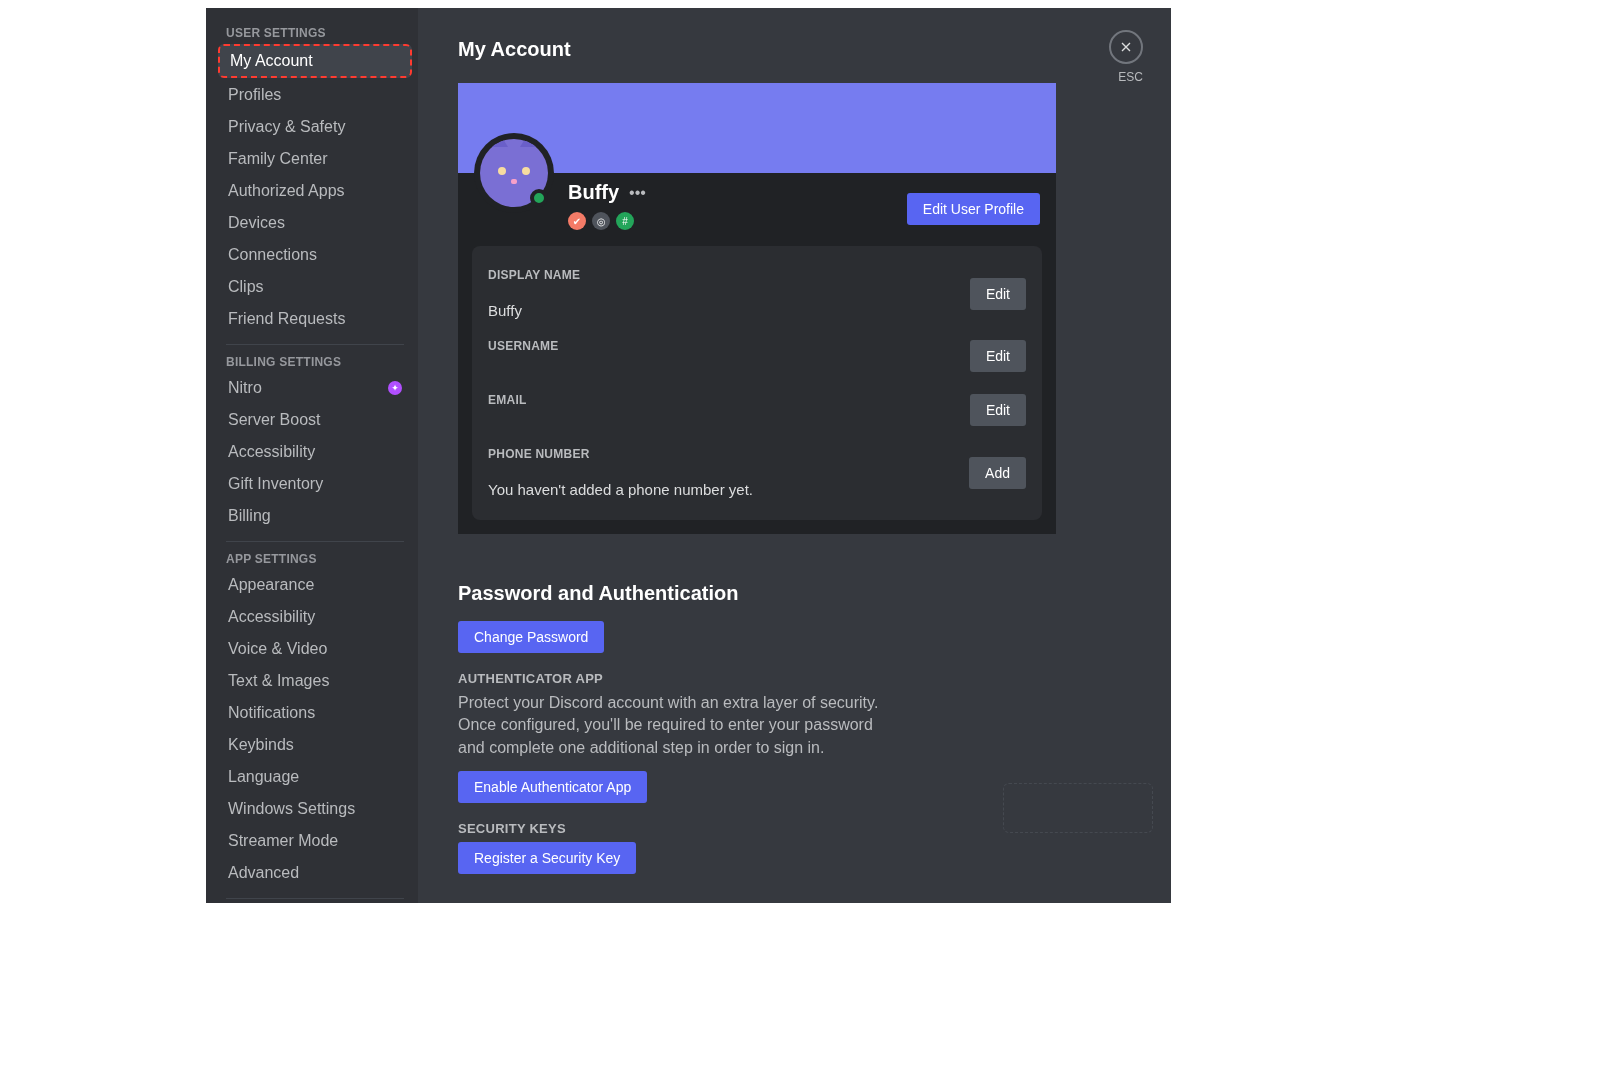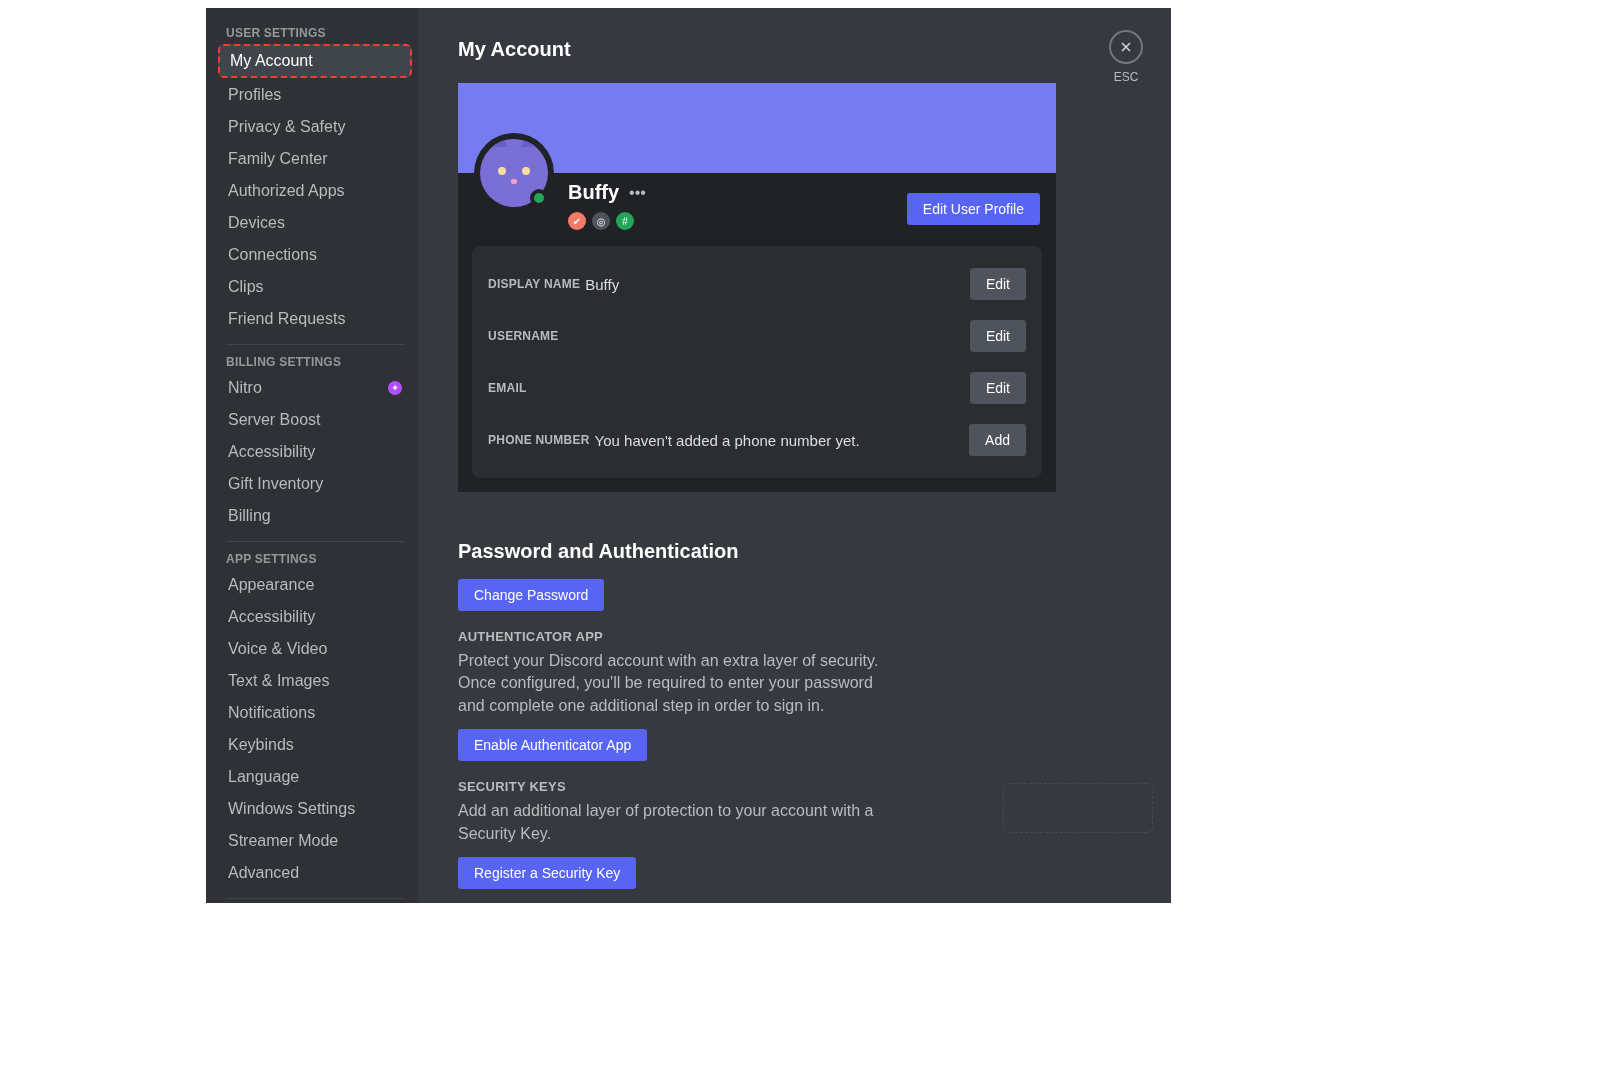--- a/index.html
+++ b/index.html
@@ -9,21 +9,21 @@
 .cat-header { color:#96989d; font-size:12px; font-weight:700; letter-spacing:.02em; margin:6px 8px 4px 8px; text-transform:uppercase; }
 .nav-item { color:#b9bbbe; font-size:16px; padding:6px 10px; margin:2px 0; border-radius:4px; cursor:pointer; display:flex; align-items:center; justify-content:space-between; }
 .nav-item.active { background:#40444b; color:#fff; }
 .divider { border-top:1px solid #40444b; margin:10px 8px; }
 .nitro-badge { width:14px; height:14px; border-radius:50%; background:#b14fff; display:flex; align-items:center; justify-content:center; font-size:9px; color:#fff; }
 .highlight-red { border:2px dashed #ff3b30; border-radius:6px; }
 
 .content { flex:1; background:#36393f; padding:30px 40px 0 40px; position:relative; overflow:hidden; }
 .page-title { color:#fff; font-size:20px; font-weight:600; margin-bottom:22px; }
 
-.close-stack { position:absolute; right:28px; top:22px; display:flex; flex-direction:column; align-items:center; color:#b9bbbe; }
+.close-stack { position:absolute; right:28px; top:22px; display:flex; flex-direction:column; align-items:flex-end; color:#b9bbbe; }
 .close-circle { width:34px; height:34px; border:2px solid #72767d; border-radius:50%; display:flex; align-items:center; justify-content:center; cursor:pointer; }
 .close-circle svg { width:16px; height:16px; stroke:#dcddde; }
 .esc-label { font-size:12px; margin-top:6px; color:#b9bbbe; }
 
 .profile-card { background:#202225; border-radius:0; overflow:hidden; width:598px; }
 .banner { height:90px; background:#767cf0; }
 .profile-header { display:flex; align-items:flex-start; padding:0 16px 16px 16px; position:relative; }
 .avatar-wrap { width:80px; height:80px; border-radius:50%; background:#202225; padding:6px; margin-top:-40px; position:relative; }
 .avatar { width:68px; height:68px; border-radius:50%; background:#7a6fd4; display:flex; align-items:center; justify-content:center; overflow:hidden; }
 .status-dot { position:absolute; bottom:6px; right:6px; width:18px; height:18px; border-radius:50%; background:#23a55a; border:4px solid #202225; }
@@ -35,21 +35,21 @@
 .mini-badge { width:18px; height:18px; border-radius:50%; display:flex; align-items:center; justify-content:center; font-size:10px; color:#fff; }
 .mb1{background:#f47b67;} .mb2{background:#4f545c;} .mb3{background:#23a55a;}
 .edit-profile-btn { position:absolute; right:16px; top:20px;text-align:right; }
 
 .btn { background:#5865f2; color:#fff; border:none; border-radius:3px; padding:8px 16px; font-size:14px; font-weight:500; cursor:pointer; }
 .btn-grey { background:#4f545c; }
 
 .info-panel { background:#2b2d31; margin:0 14px 14px 14px; border-radius:8px; padding:14px 16px; }
 .info-row { display:flex; align-items:center; justify-content:space-between; padding:8px 0; min-height:48px; }
 .info-row + .info-row { margin-top:4px; }
-.info-left { display:flex; flex-direction:row; gap:5px;align-items:center; }
+.info-left { display:flex; flex-direction:column; gap:20px; }
 .field-label { color:#b9bbbe; font-size:12px; font-weight:700; letter-spacing:.02em; text-transform:uppercase; }
 .field-value { color:#dcddde; font-size:15px; }
 
 .section-title { color:#fff; font-size:20px; font-weight:600; margin:48px 0 16px 0; }
 .sub-label { color:#b9bbbe; font-size:13px; font-weight:700; letter-spacing:.02em; text-transform:uppercase; margin:18px 0 6px 0; }
 .body-text { color:#b9bbbe; font-size:16px; line-height:1.4; max-width:430px; margin-bottom:12px; }
 
 .deco-art { position:absolute; right:18px; bottom:70px; width:150px; height:50px; border:1px dashed #4f545c; border-radius:6px; opacity:.6; }
 
 
@@ -226,19 +226,18 @@
 
     
     <div class="section-title">Password and Authentication</div>
     <button class="btn highlight-red" style="border-width:3px;">Change Password</button>
 
     <div class="sub-label">AUTHENTICATOR APP</div>
     <div class="body-text">Protect your Discord account with an extra layer of security. Once configured, you'll be required to enter your password and complete one additional step in order to sign in.</div>
     <button class="btn">Enable Authenticator App</button>
 
     <div class="sub-label">SECURITY KEYS</div>
-    <div class="body-text">Add an additional layer of protection to your account with a Security Key.</div>
     <button class="btn">Register a Security Key</button>
 
     <div class="deco-art"></div>
   </div>
 
 </div>
 
 </body></html>

